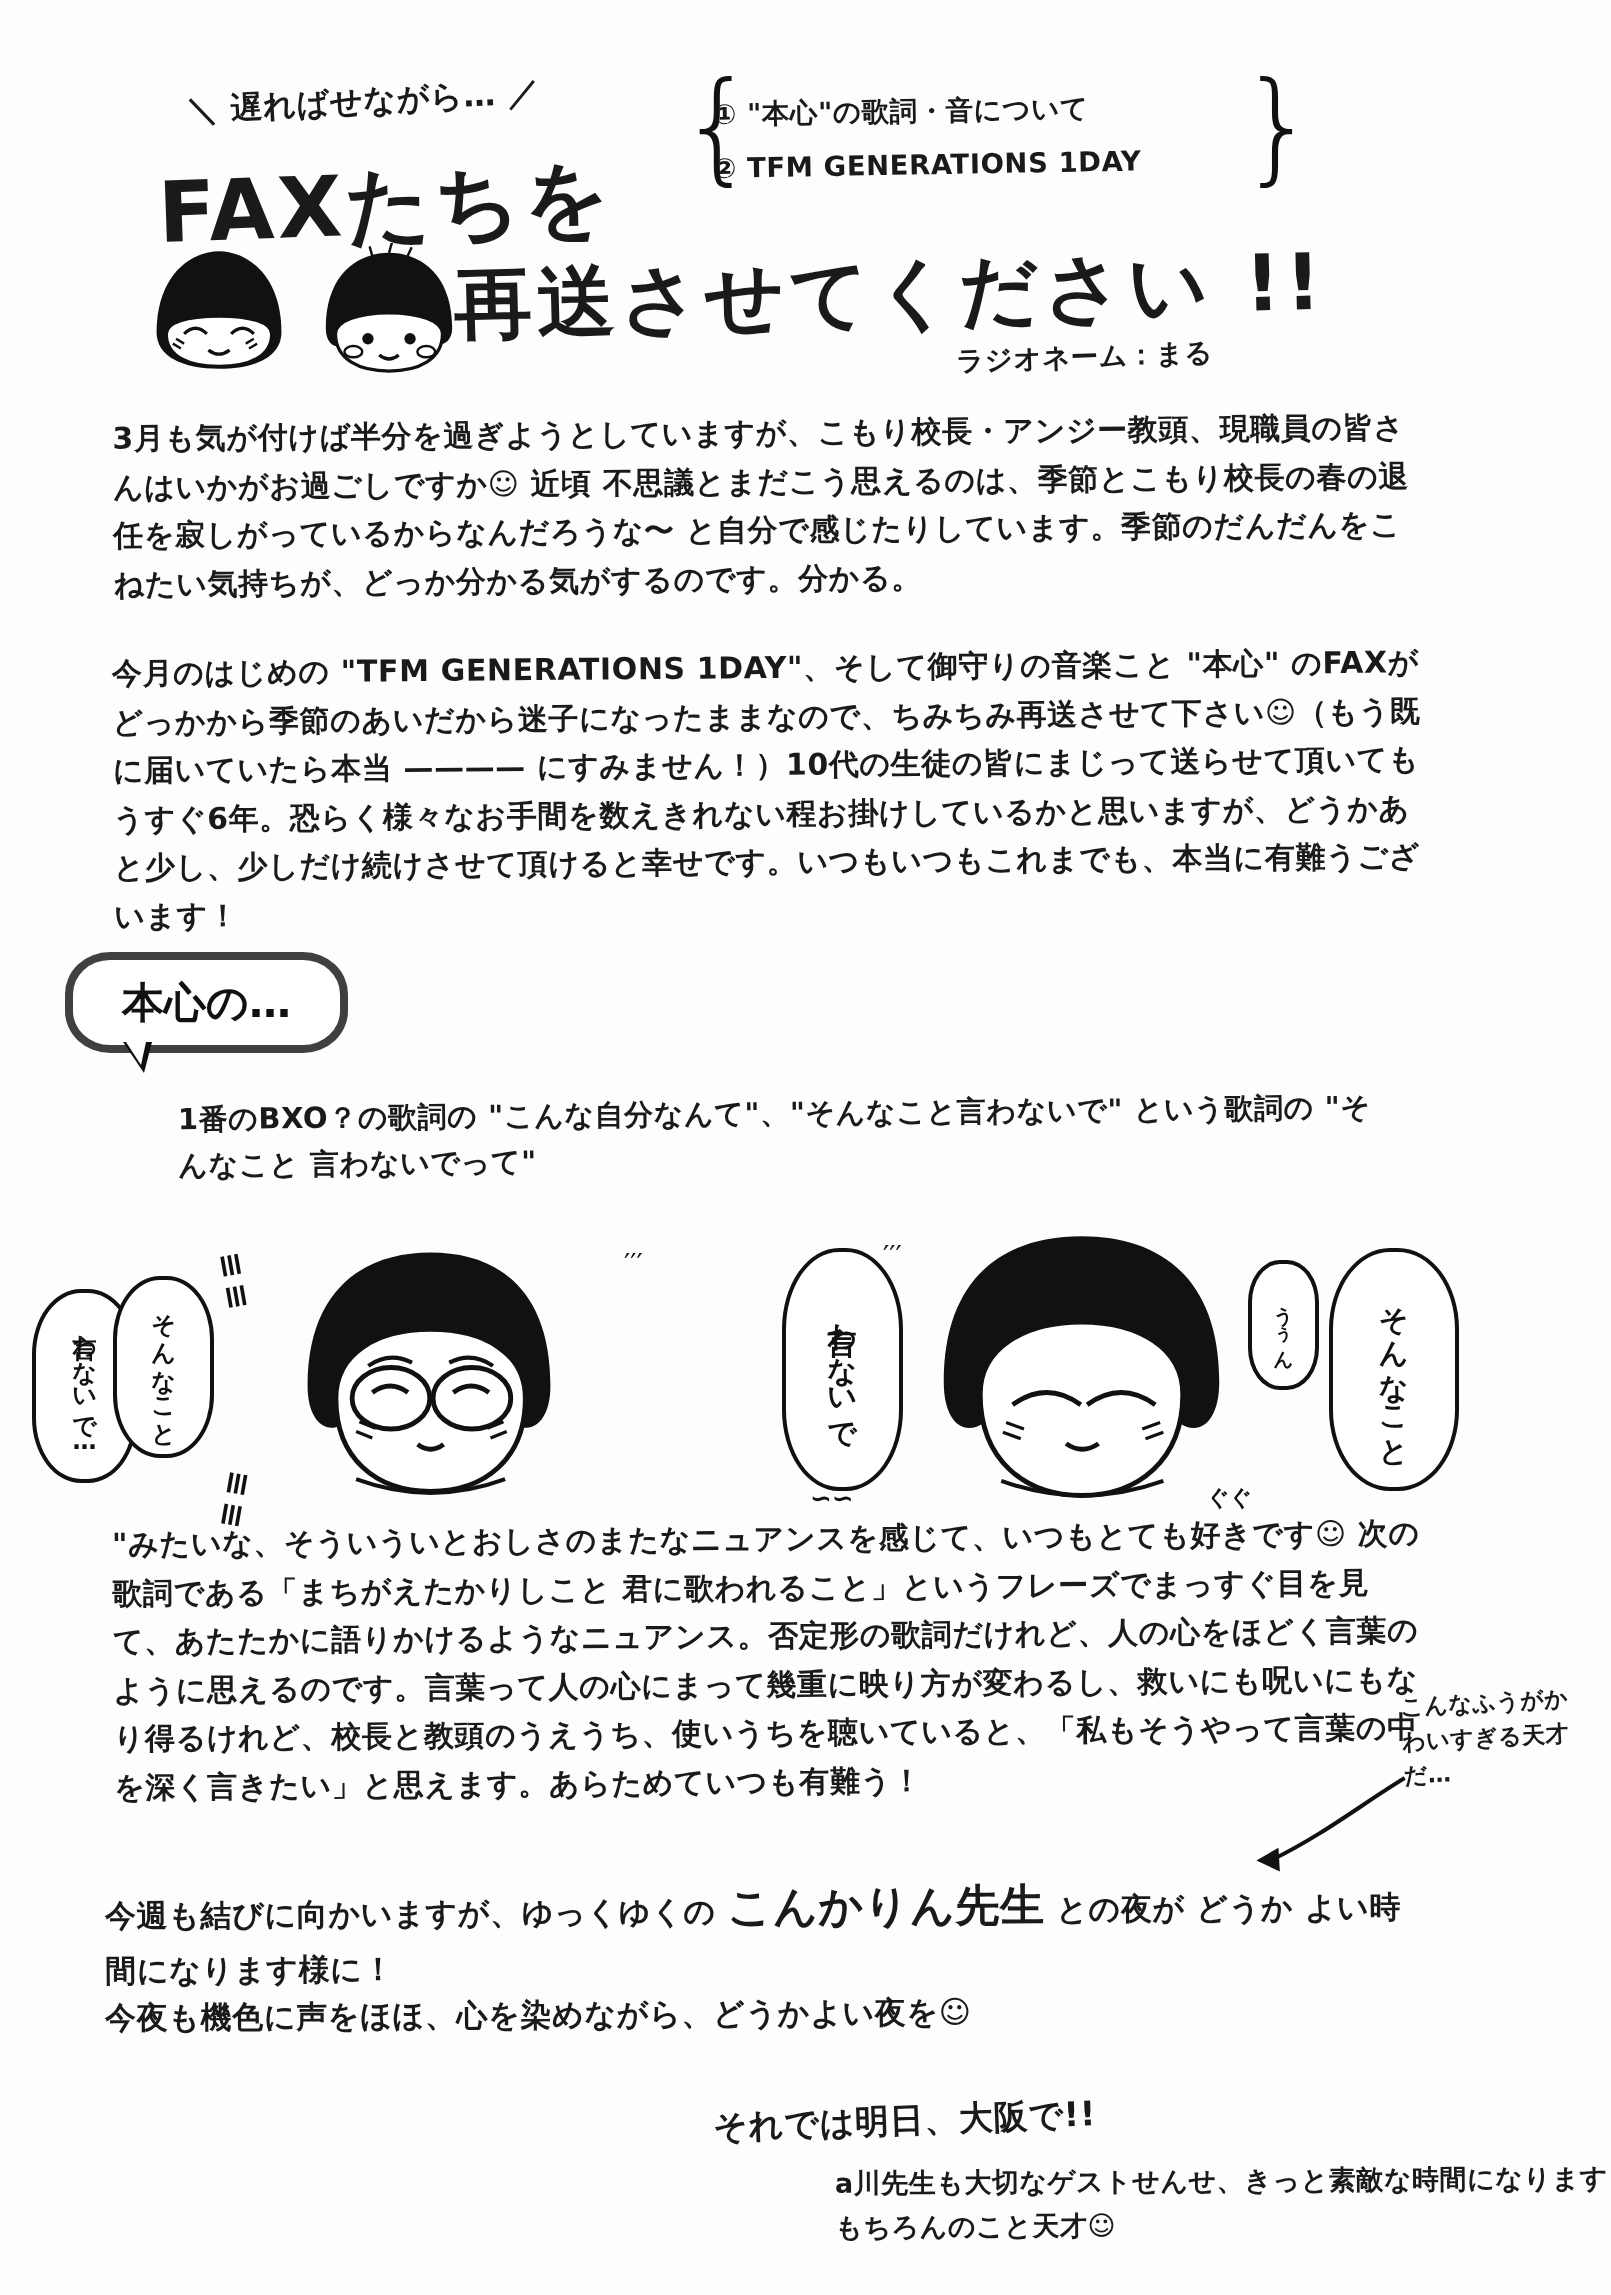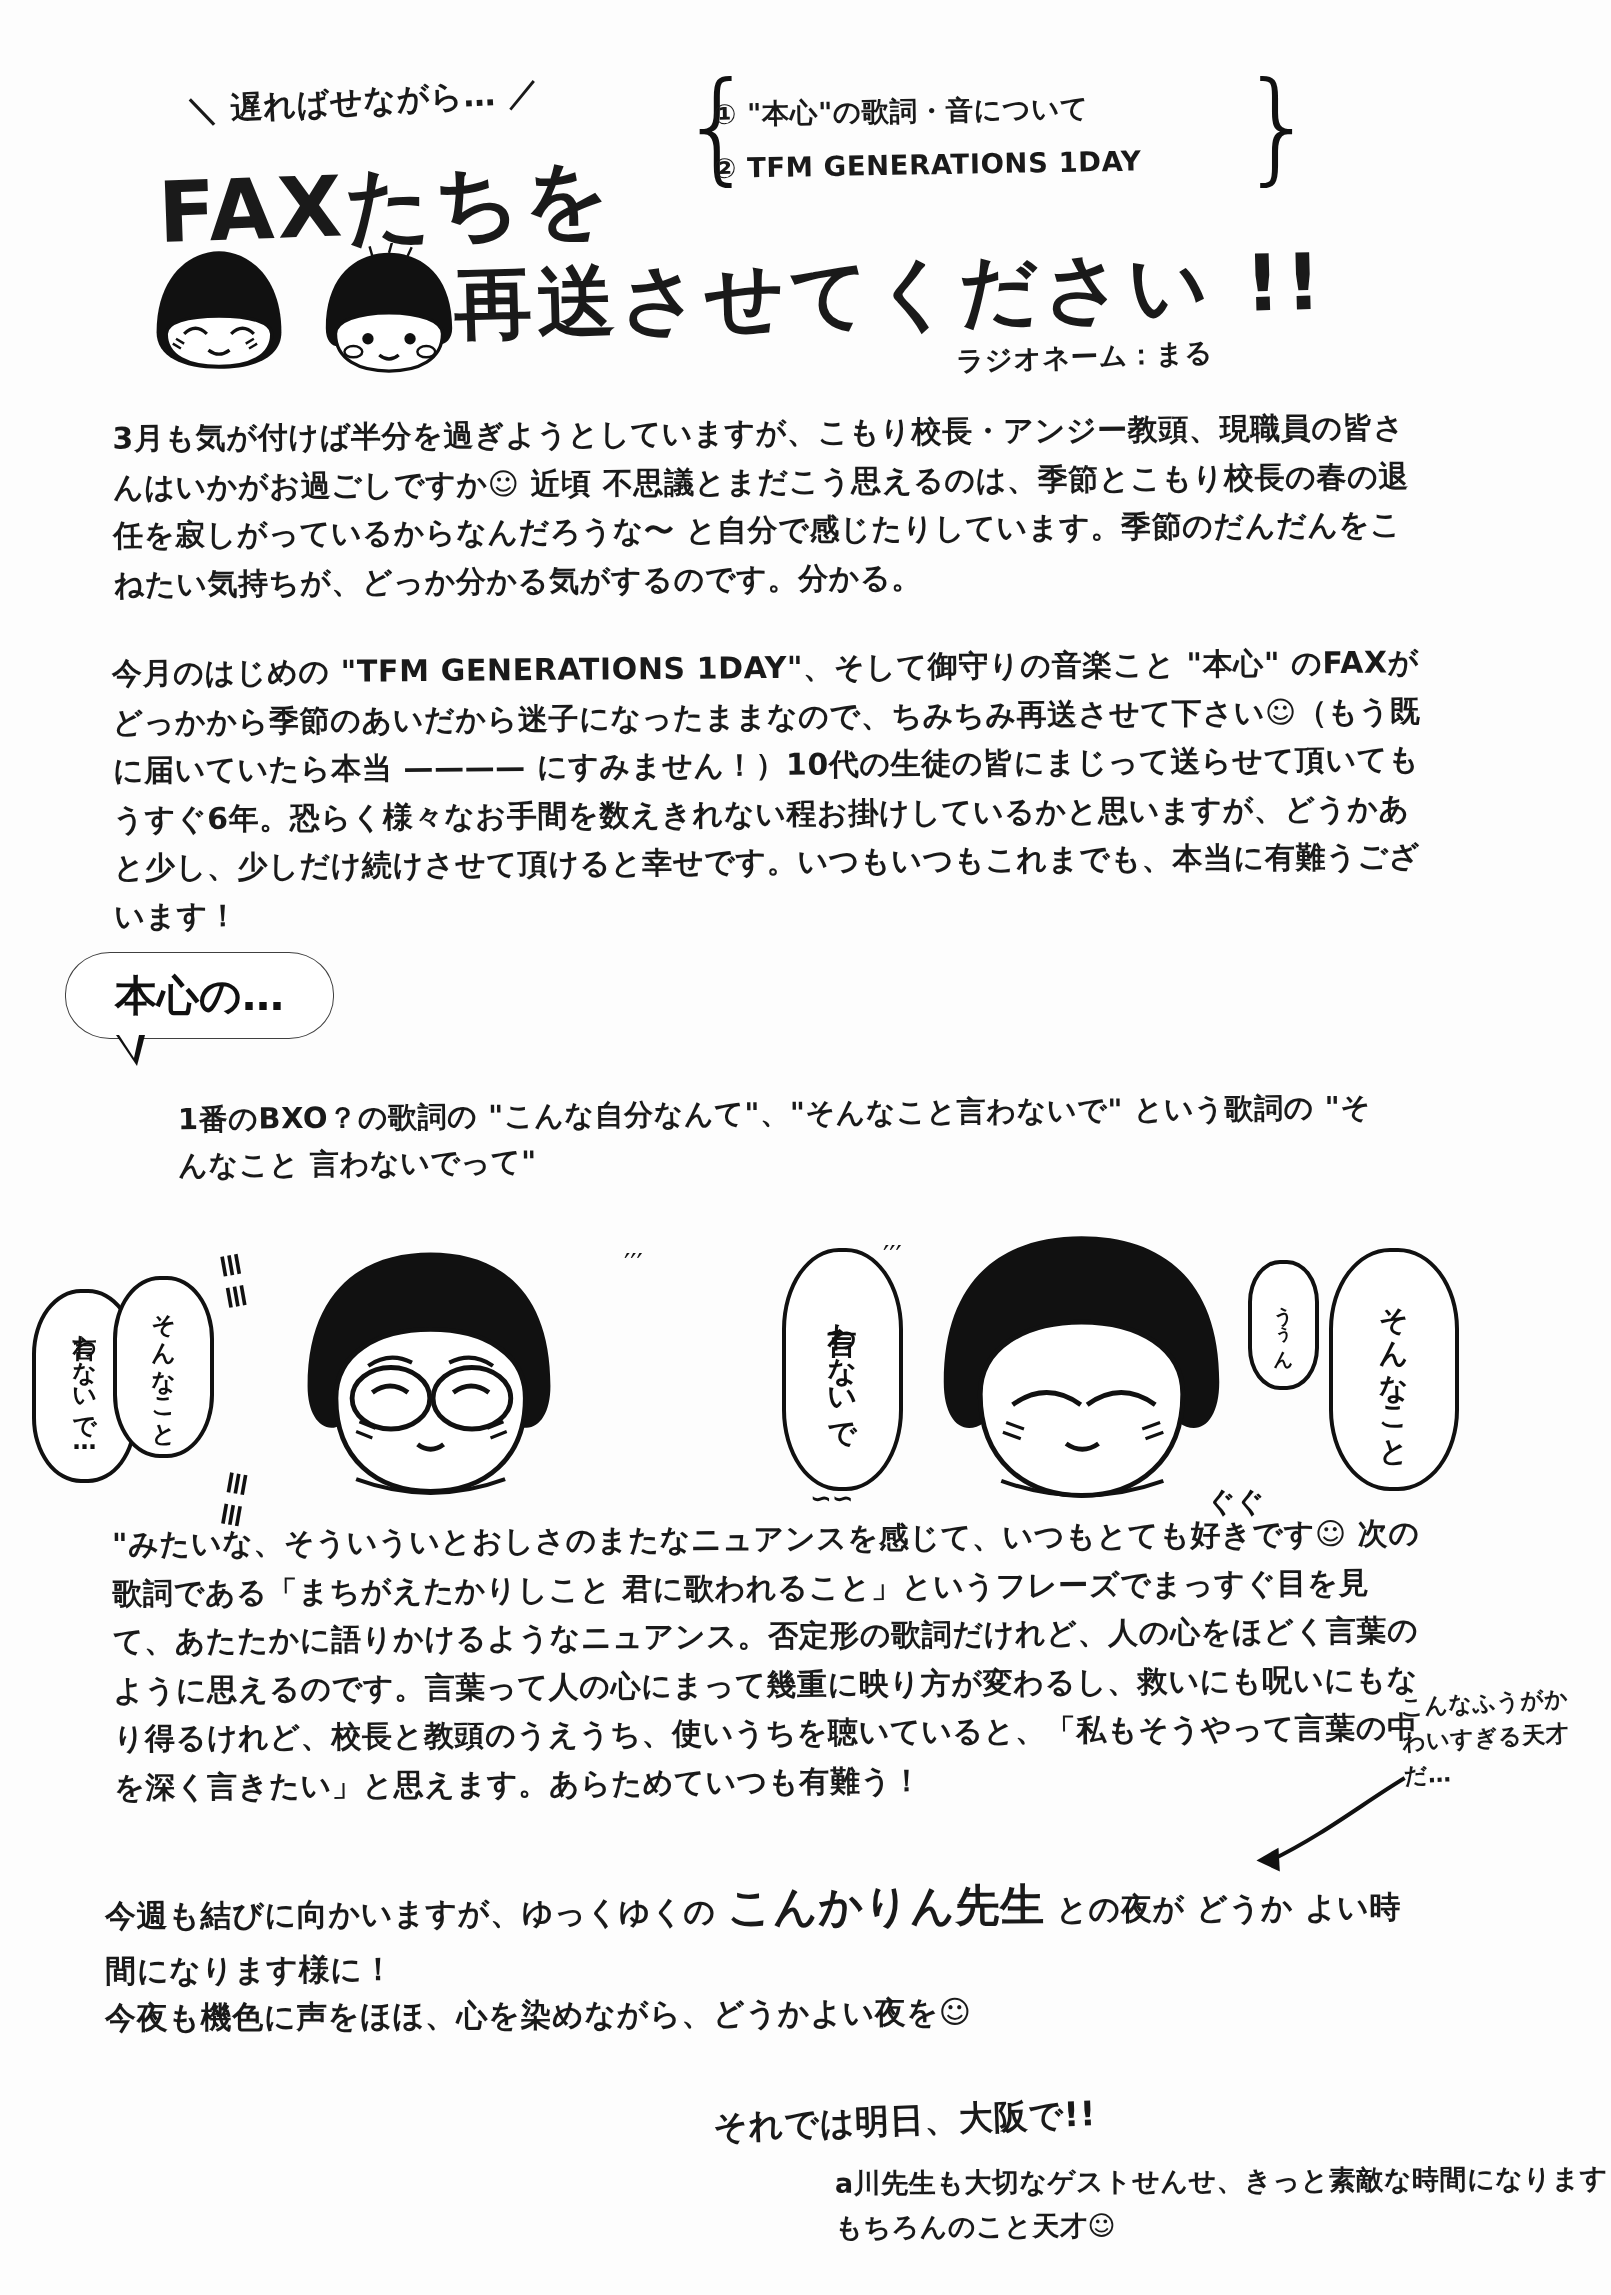--- a/index.html
+++ b/index.html
@@ -76,21 +76,21 @@
     width:1313px;
     left:113px;
     transform:rotate(-0.5deg);
   }
   .p1{top:409px;}
   .p2{top:644px;}
   
   .bubble-honne{
     position:absolute;left:65px;top:952px;
     width:267px;height:85px;
-    border:1px solid #404040;border-radius:45px/42px;
+    border:8px solid #404040;border-radius:45px/42px;
     display:flex;align-items:center;justify-content:center;
     font-size:42px;font-weight:bold;
     background:#fff;
   }
   .bubble-honne .tail{
     position:absolute;left:50px;bottom:-27.5px;width:0;height:0;
     border-left:21px solid transparent;border-right:8px solid transparent;
     border-top:31px solid #111;
   }
   .bubble-honne .tail-in{
@@ -228,21 +228,21 @@
         <path d="M140 228 q42 -30 84 0" fill="none" stroke="#111" stroke-width="6"></path>
         <path d="M232 228 q42 -30 84 0" fill="none" stroke="#111" stroke-width="6"></path>
         <path d="M206 276 q20 14 40 0" fill="none" stroke="#111" stroke-width="6"></path>
         <path d="M128 262 l22 8 M132 250 l22 8" stroke="#111" stroke-width="4"></path>
         <path d="M326 262 l-22 8 M322 250 l-22 8" stroke="#111" stroke-width="4"></path>
         <path d="M126 322 q100 36 200 0" fill="none" stroke="#111" stroke-width="5"></path>
       </svg>
     </div>
 
     <div style="position:absolute;left:883px;top:81px;font-size:27.5px;">′′′</div>
-    <div style="position:absolute;left:1207px;top:324px;font-size:28px;font-weight:bold;">ぐぐ</div>
+    <div style="position:absolute;left:1207px;top:324px;font-size:22px;font-weight:bold;">ぐぐ</div>
     <div style="position:absolute;left:810px;top:324px;font-size:26px;font-weight:bold;">∽∽</div>
 
     <div class="bub v" style="left:1248px;top:101px;width:63px;height:122px;border-radius:32px/42px;font-size:19.4px;">
       <span>うぅん</span>
     </div>
 
     <div class="bub v" style="left:1329px;top:89px;width:122px;height:235px;border-radius:61px/81px;font-size:29px;">
       <span>そんなこと</span>
     </div>
   </div>

